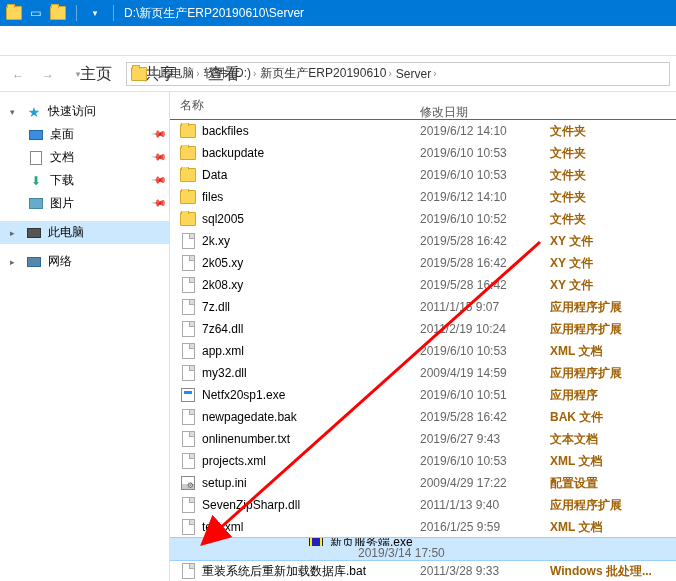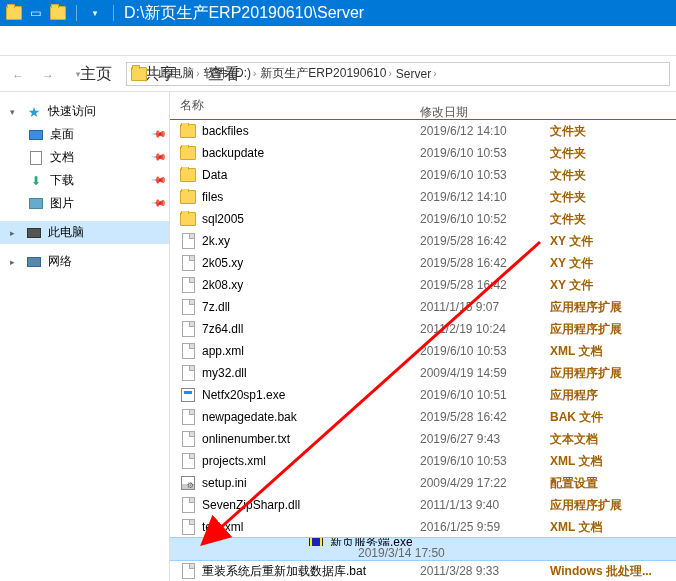--- a/index.html
+++ b/index.html
@@ -3,21 +3,21 @@
 <meta charset="utf-8">
 <style>
 * { margin: 0; padding: 0; box-sizing: border-box; font-family: "Microsoft YaHei", "Segoe UI", sans-serif; font-size: 12px; }
 body { width: 676px; height: 581px; background: #fff; overflow: hidden; position: relative; }
 
 
 .titlebar { height: 26px; background: #0078d7; color: #fff; display: flex; align-items: center; padding: 0 6px; }
 .titlebar .tb-icons { display: flex; gap: 6px; align-items: center; }
 .tb-ico { width: 16px; height: 16px; display: inline-flex; align-items: center; justify-content: center; }
 .titlebar .sep { width: 1px; height: 16px; background: rgba(255,255,255,0.4); margin: 0 4px; }
-.titlebar .path { margin-left: 6px; font-size: 16px; }
+.titlebar .path { margin-left: 6px; font-size: 12px; }
 
 
 .ribbon { height: 30px; background: #fff; border-bottom: 1px solid #e0e0e0; display: flex; align-items: stretch; }
 .ribbon .tab { padding: 0 16px; display: flex; align-items: center; font-size: 16px; color: #333; cursor: pointer; margin-top: 48px; }
 .ribbon .tab.active { background: #1e90ff; color: #fff; }
 
 
 .addr-row { height: 36px; display: flex; align-items: center; padding: 0 6px; gap: 6px; border-bottom: 1px solid #e0e0e0; }
 .nav-btn { width: 24px; height: 24px; display: flex; align-items: center; justify-content: center; color: #999; cursor: pointer; }
 .nav-btn.enabled { color: #333; }

